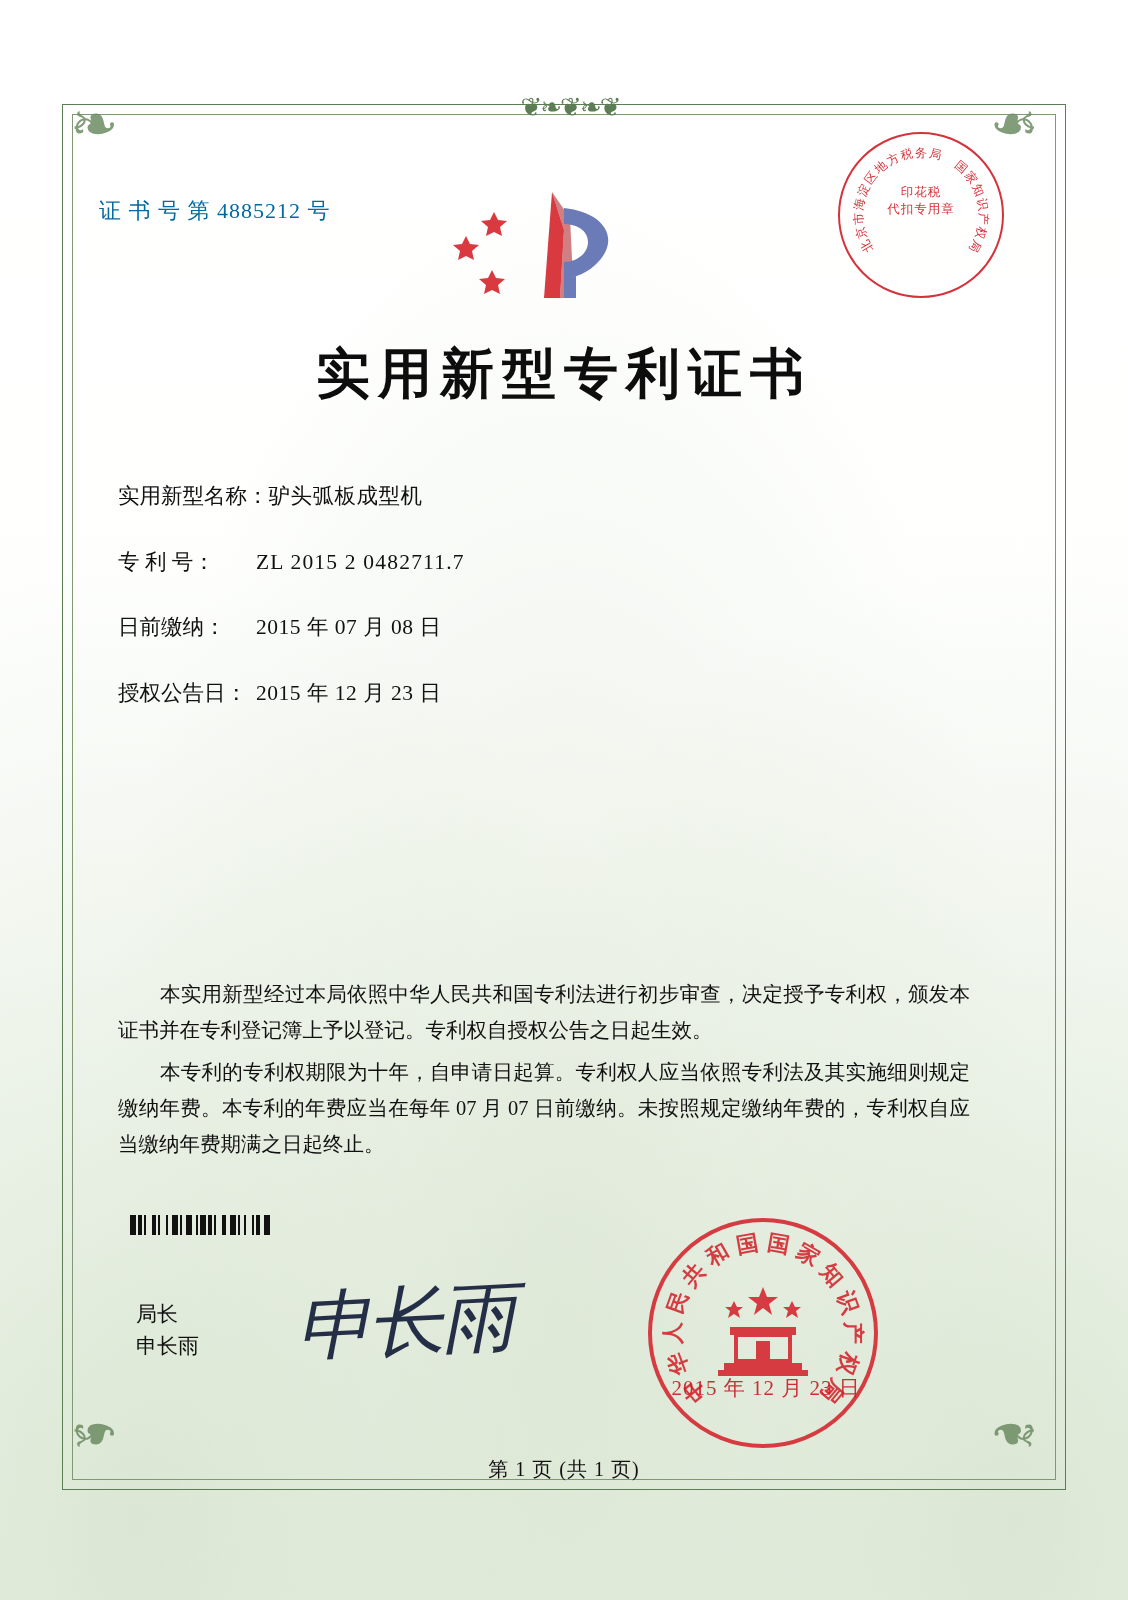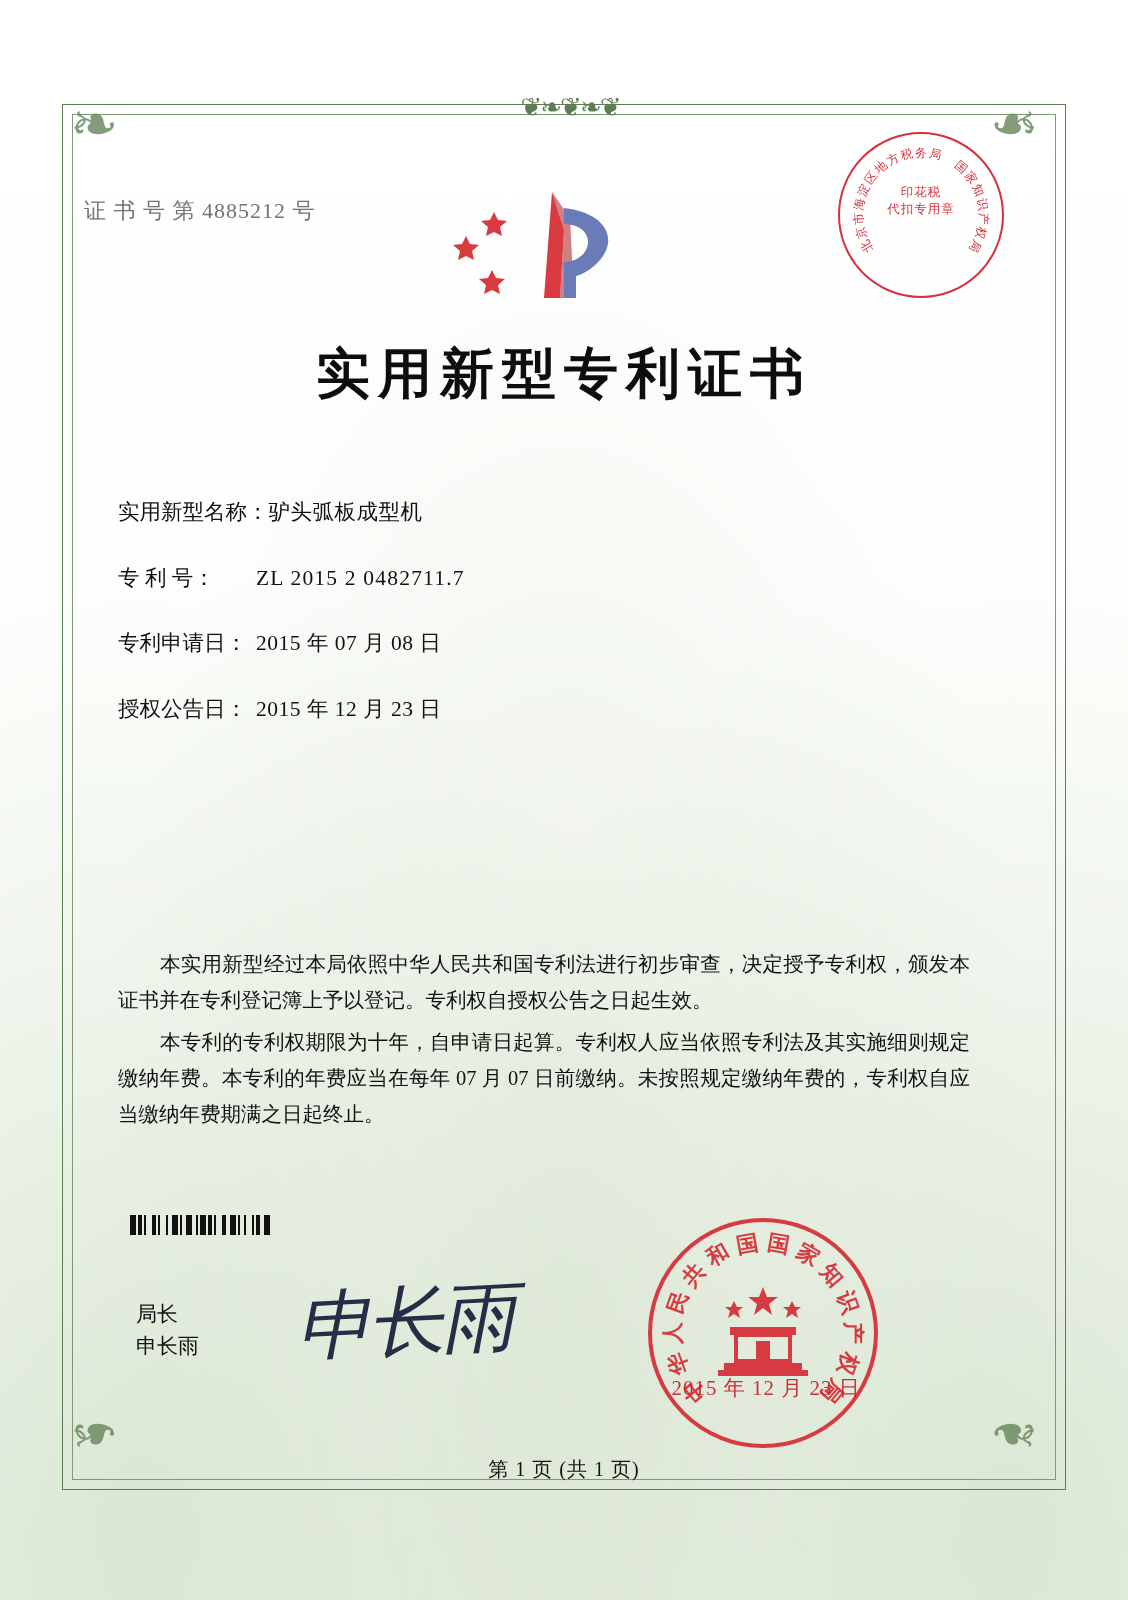--- a/index.html
+++ b/index.html
@@ -59,23 +59,23 @@
     color: #5d7d55;
     text-align: center;
     font-size: 26px;
     letter-spacing: -2px;
     white-space: nowrap;
     overflow: hidden;
   }
 
   .cert-no {
     position: absolute;
-    left: 84px; top: 196px;
+    left: 99px; top: 196px;
     font-size: 22px;
-    color: #737373;
+    color: #0369a1;
     letter-spacing: 1px;
     font-family: "Liberation Serif", serif;
   }
 
   
   .logo {
     position: absolute;
     left: 452px; top: 178px;
     width: 190px; height: 150px;
   }
@@ -123,38 +123,37 @@
     font-family: "DejaVu Serif", serif;
   }
 
   .fields {
     position: absolute;
     left: 118px; top: 485px;
     width: 850px;
     font-size: 21.5px;
     color: #111;
     line-height: 1.1;
-    margin-top: 16px;
   }
   .field-row { margin-bottom: 42px; white-space: nowrap; }
   .label-sp {
     display: inline-block;
     min-width: 138px;
   }
   .label-wide {
     display: inline-block;
     min-width: 138px;
     letter-spacing: 0;
   }
   .val { letter-spacing: 0.5px; }
   .val-mono { font-family: Liberation Serif, serif; letter-spacing: 1.2px; }
 
   .paras {
     position: absolute;
-    left: 118px; top: 946px;
+    left: 118px; top: 976px;
     width: 852px;
     font-size: 20.5px;
     line-height: 36px;
     color: #111;
     text-align: justify;
   }
   .paras p { margin: 0 0 6px 0; text-indent: 42px; }
 
   .barcode {
     position: absolute;
@@ -295,21 +294,21 @@
   <div class="title">实用新型专利证书</div>
 
   <div class="fields">
     <div class="field-row">
       <span class="label-sp">实用新型名称：</span><span class="val">驴头弧板成型机</span>
     </div>
     <div class="field-row">
       <span class="label-sp">专    利    号：</span><span class="val-mono">ZL 2015 2 0482711.7</span>
     </div>
     <div class="field-row">
-      <span class="label-wide">专利申请日：</span><span class="val">2015 年 07 月 08 日</span>
+      <span class="label-wide">日前缴纳：</span><span class="val">2015 年 07 月 08 日</span>
     </div>
     <div class="field-row">
       <span class="label-wide">授权公告日：</span><span class="val">2015 年 12 月 23 日</span>
     </div>
   </div>
 
   <div class="paras">
     <p>本实用新型经过本局依照中华人民共和国专利法进行初步审查，决定授予专利权，颁发本证书并在专利登记簿上予以登记。专利权自授权公告之日起生效。</p>
     <p>本专利的专利权期限为十年，自申请日起算。专利权人应当依照专利法及其实施细则规定缴纳年费。本专利的年费应当在每年 07 月 07 日前缴纳。未按照规定缴纳年费的，专利权自应当缴纳年费期满之日起终止。</p>
   </div>

